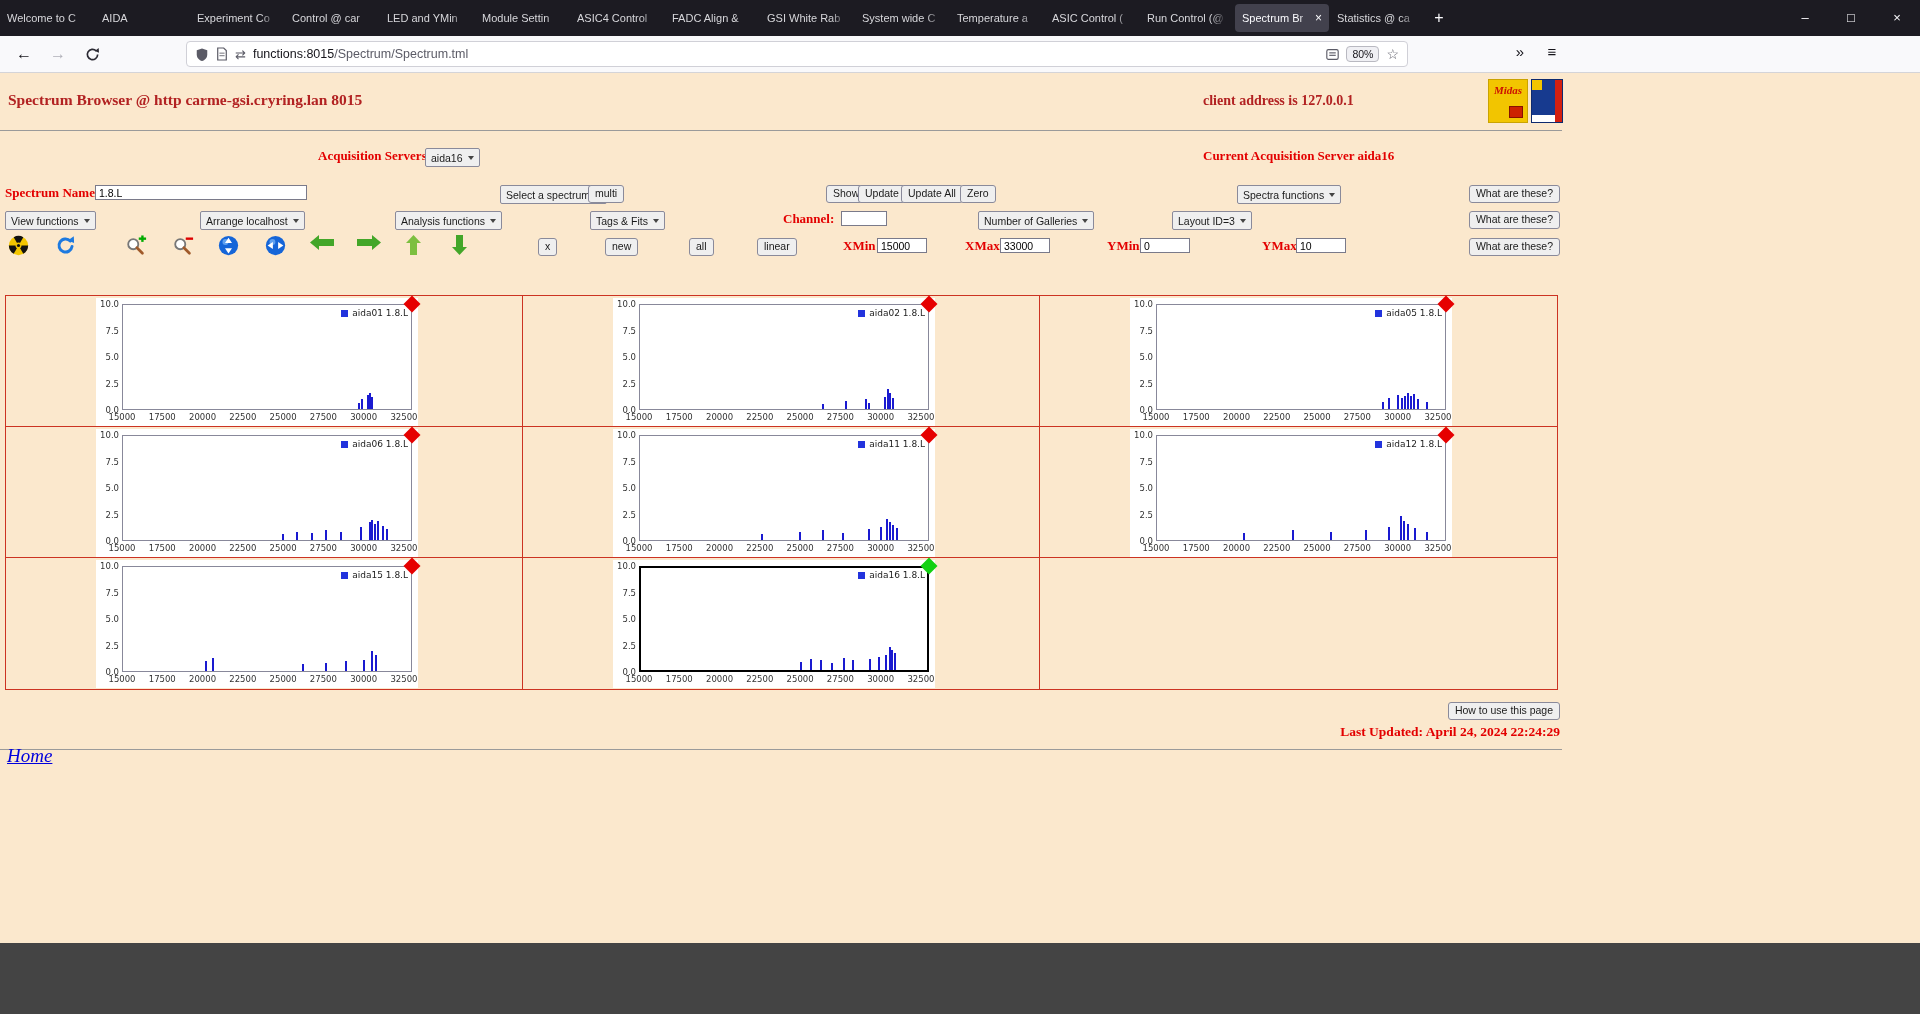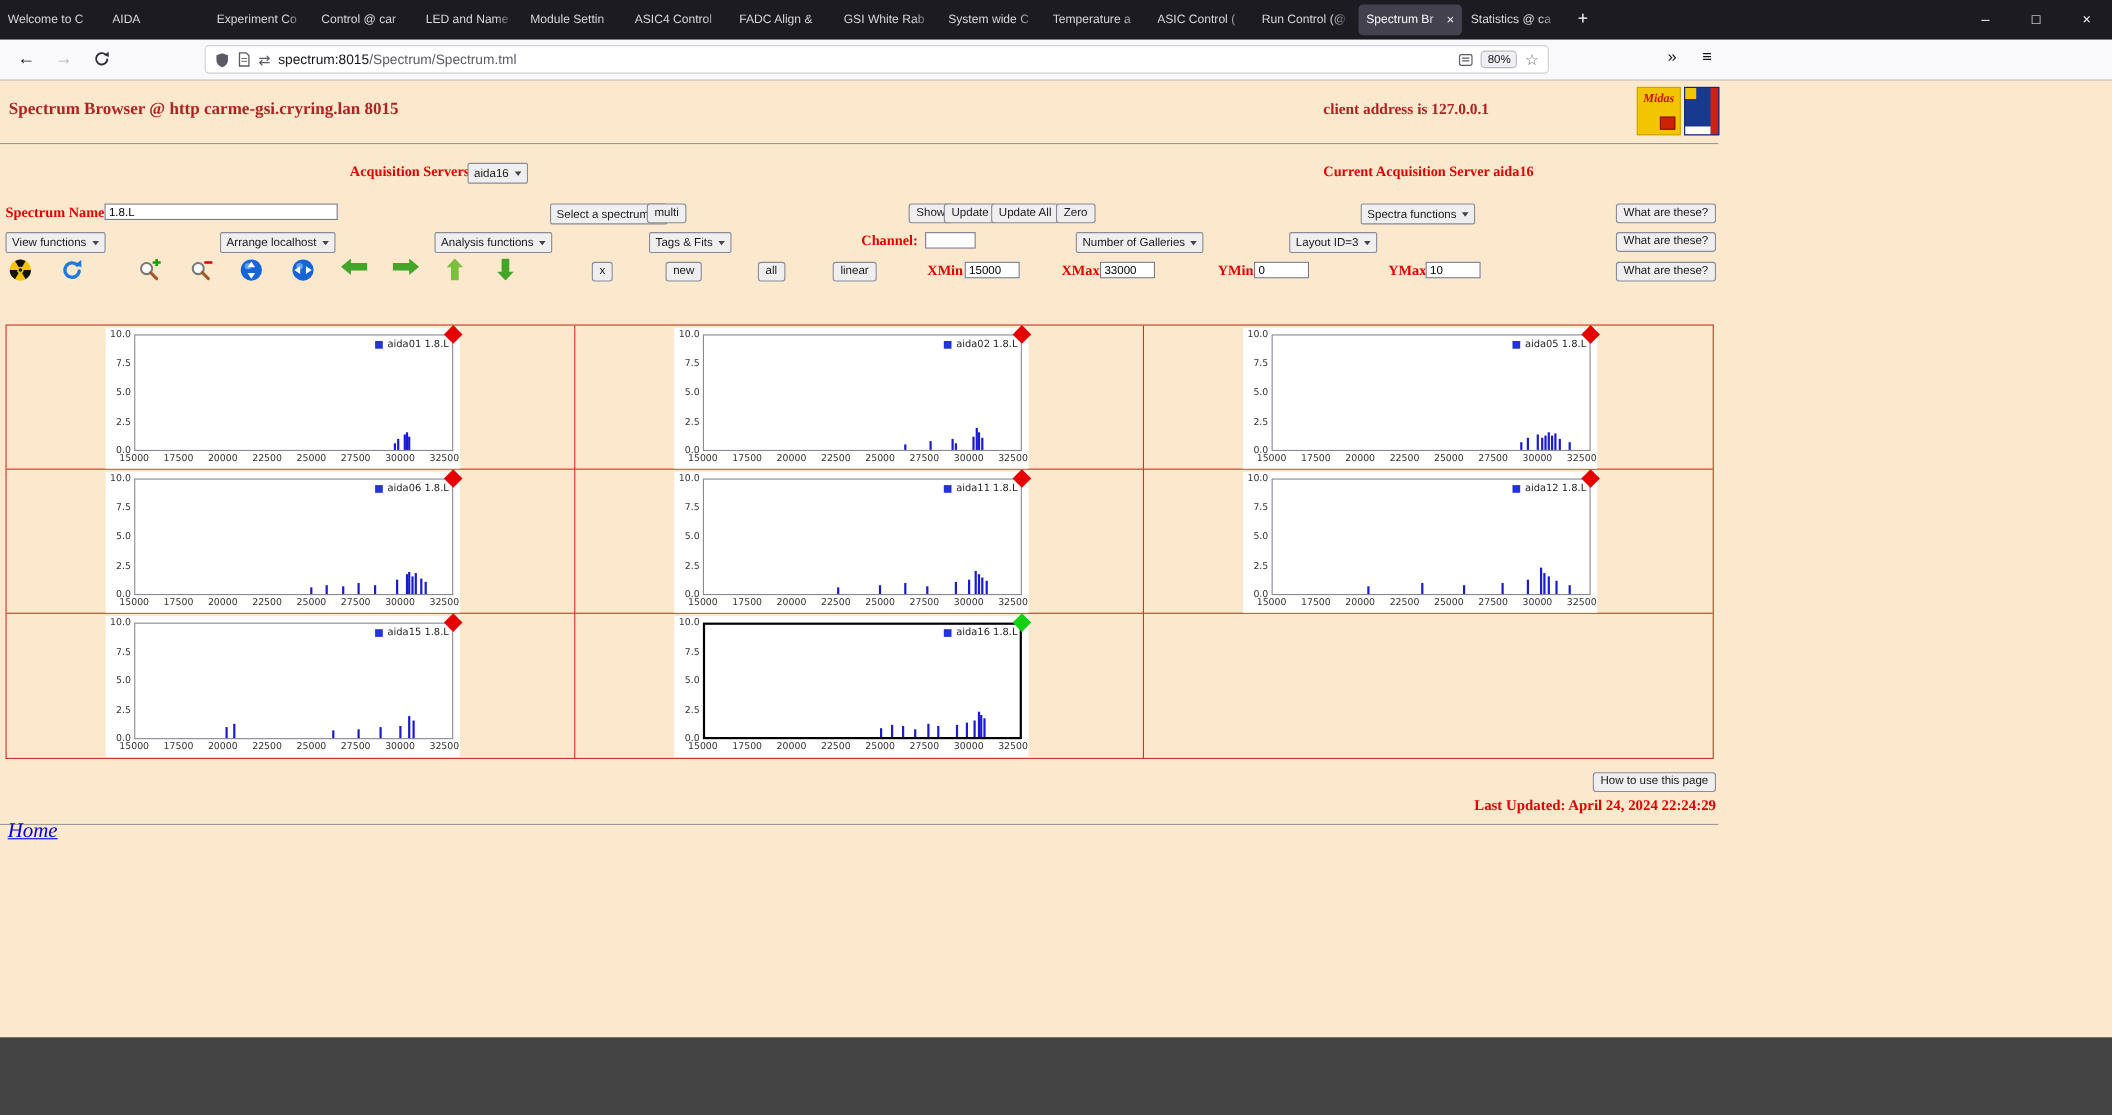--- a/index.html
+++ b/index.html
@@ -101,21 +101,21 @@
         <div class="tab">
           <span class="tab-label">AIDA</span>
         </div>
         <div class="tab">
           <span class="tab-label">Experiment Co</span>
         </div>
         <div class="tab">
           <span class="tab-label">Control @ car</span>
         </div>
         <div class="tab">
-          <span class="tab-label">LED and Name</span>
+          <span class="tab-label">LED and YMin</span>
         </div>
         <div class="tab">
           <span class="tab-label">Module Settin</span>
         </div>
         <div class="tab">
           <span class="tab-label">ASIC4 Control</span>
         </div>
         <div class="tab">
           <span class="tab-label">FADC Align &amp;</span>
         </div>
@@ -166,21 +166,21 @@
           </svg>
       </span>
       <span class="uicon">
         <svg width="12" height="14" viewBox="0 0 14 16">
             <path d="M2 1 h7 l3 3 v11 h-10 z" fill="#fff" stroke="#5b5b66" stroke-width="1.4"></path>
             <line x1="4" y1="7" x2="10" y2="7" stroke="#5b5b66"></line>
             <line x1="4" y1="10" x2="10" y2="10" stroke="#5b5b66"></line>
           </svg>
       </span>
       <span class="uicon swap">⇄</span>
-      <span class="uhost">spectrum:8015</span>
+      <span class="uhost">functions:8015</span>
       <span class="upath">/Spectrum/Spectrum.tml</span>
       <span class="uspacer"></span>
       <span class="uicon">
         <svg width="13" height="13" viewBox="0 0 16 16">
             <rect x="1" y="2" width="14" height="12" rx="2" fill="none" stroke="#5b5b66" stroke-width="1.4"></rect>
             <line x1="4" y1="6" x2="12" y2="6" stroke="#5b5b66" stroke-width="1.4"></line>
             <line x1="4" y1="9" x2="12" y2="9" stroke="#5b5b66" stroke-width="1.4"></line>
           </svg>
       </span>
       <span class="zoombadge">80%</span>

